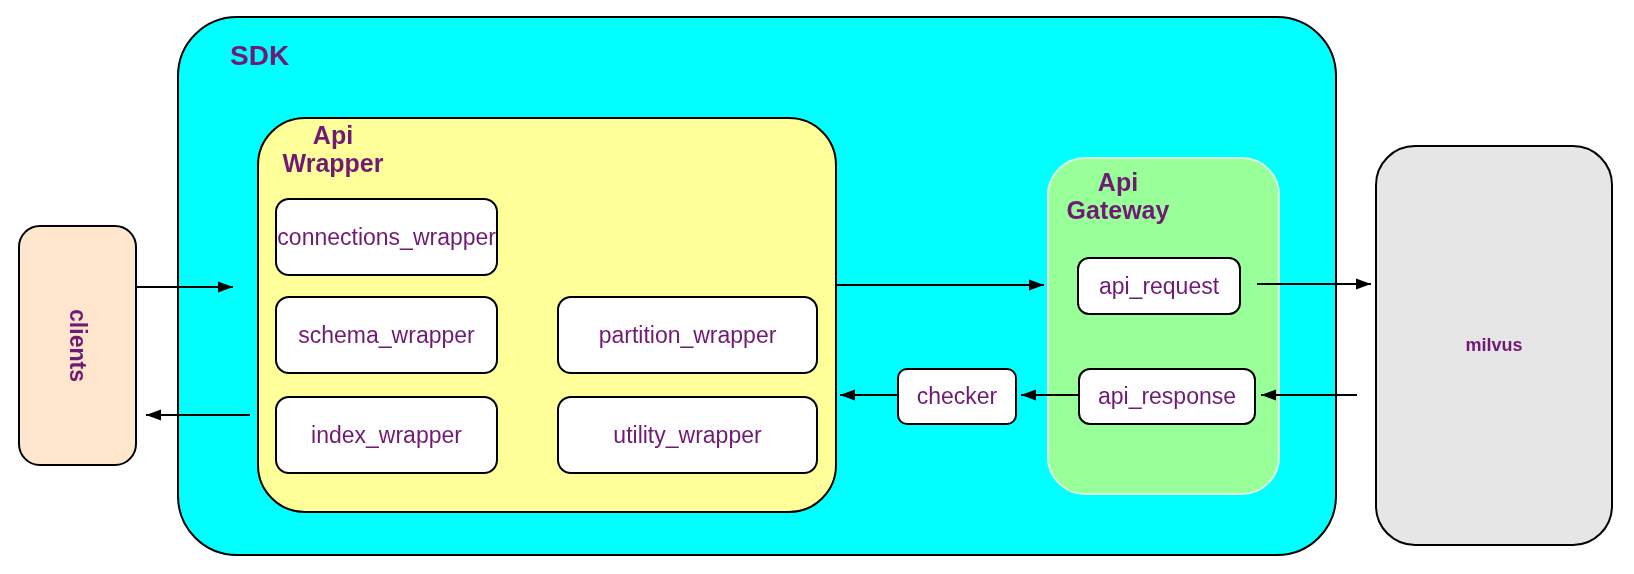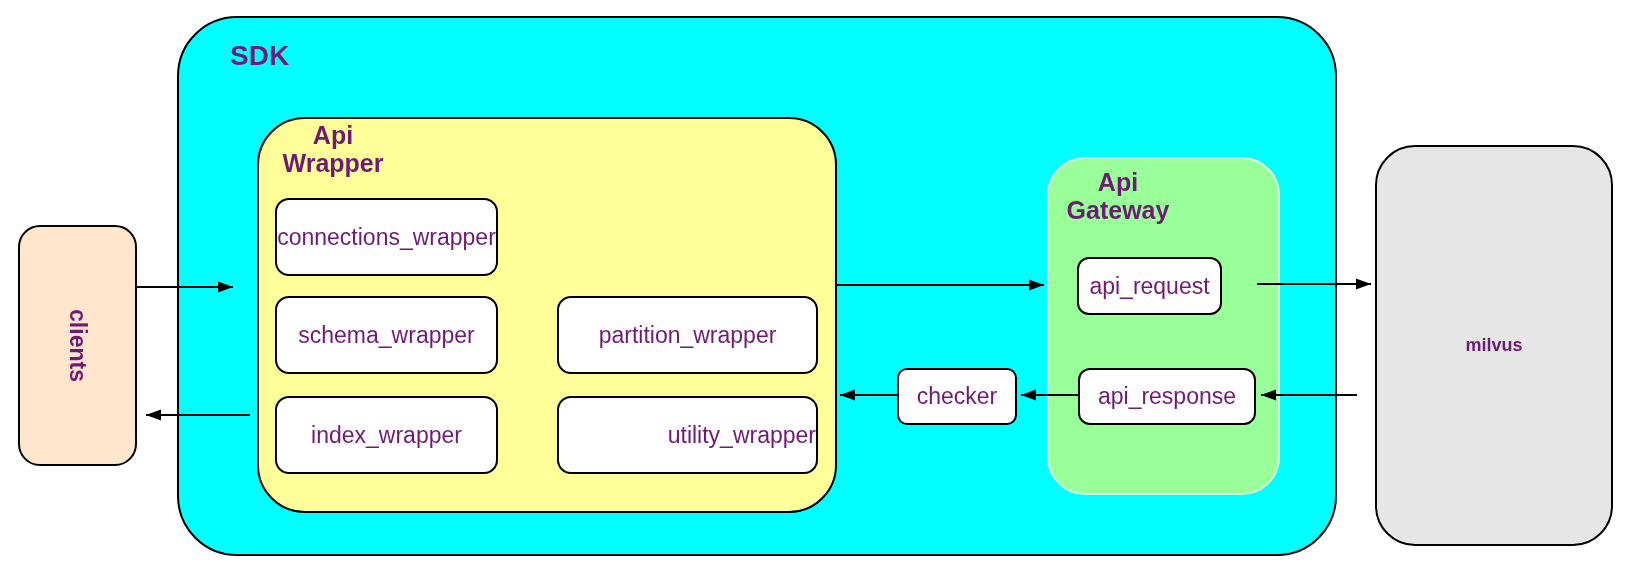--- a/index.html
+++ b/index.html
@@ -53,45 +53,45 @@
   }
   #api-wrapper-label {
     position: absolute; left: 260px; top: 121px; width: 146px;
     text-align: center; font-weight: bold; font-size: 25px; line-height: 1.12;
   }
 
   
   .module {
     border-radius: 14px; background: #ffffff;
   }
-  #mod-connections { left: 275px; top: 198px; width: 223px; height: 78px; }
+  #mod-connections { left: 275px; top: 198px; width: 223px; height: 78px; justify-content: flex-end; }
   #mod-collections { left: 557px; top: 198px; width: 261px; height: 78px; }
   #mod-schema      { left: 275px; top: 296px; width: 223px; height: 78px; }
   #mod-partition   { left: 557px; top: 296px; width: 261px; height: 78px; }
   #mod-index       { left: 275px; top: 396px; width: 223px; height: 78px; }
-  #mod-utility     { left: 557px; top: 396px; width: 261px; height: 78px; justify-content: flex-end; }
+  #mod-utility     { left: 557px; top: 396px; width: 261px; height: 78px; }
 
   
   #checker {
     left: 897px; top: 368px; width: 120px; height: 57px;
     border-radius: 10px; background: #ffffff;
   }
 
   
   #api-gateway {
     left: 1047px; top: 157px; width: 233px; height: 338px;
     border-radius: 38px; background: #99FF99;
     border: 2px solid #d9f7d9;
   }
   #api-gateway-label {
     position: absolute; left: 1057px; top: 168px; width: 122px;
     text-align: center; font-weight: bold; font-size: 25px; line-height: 1.12;
   }
 
-  #api-request  { left: 1077px; top: 257px; width: 145px; height: 58px;
+  #api-request  { left: 1077px; top: 257px; width: 164px; height: 58px;
                   border-radius: 12px; background: #ffffff; }
   #api-response { left: 1078px; top: 368px; width: 178px; height: 57px;
                   border-radius: 12px; background: #ffffff; }
 
   
   #milvus {
     left: 1375px; top: 145px; width: 238px; height: 401px;
     border-radius: 40px; background: #E6E6E6;
   }
   #milvus .node-label { font-weight: bold; font-size: 18px; }

